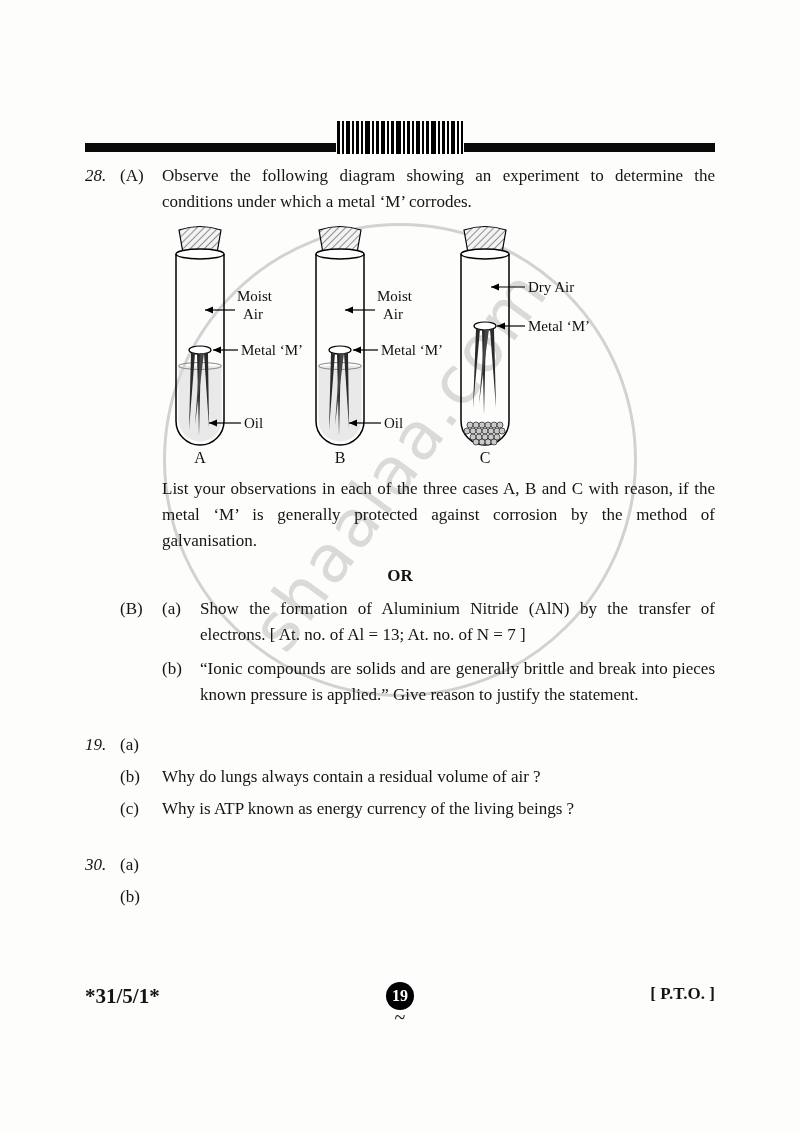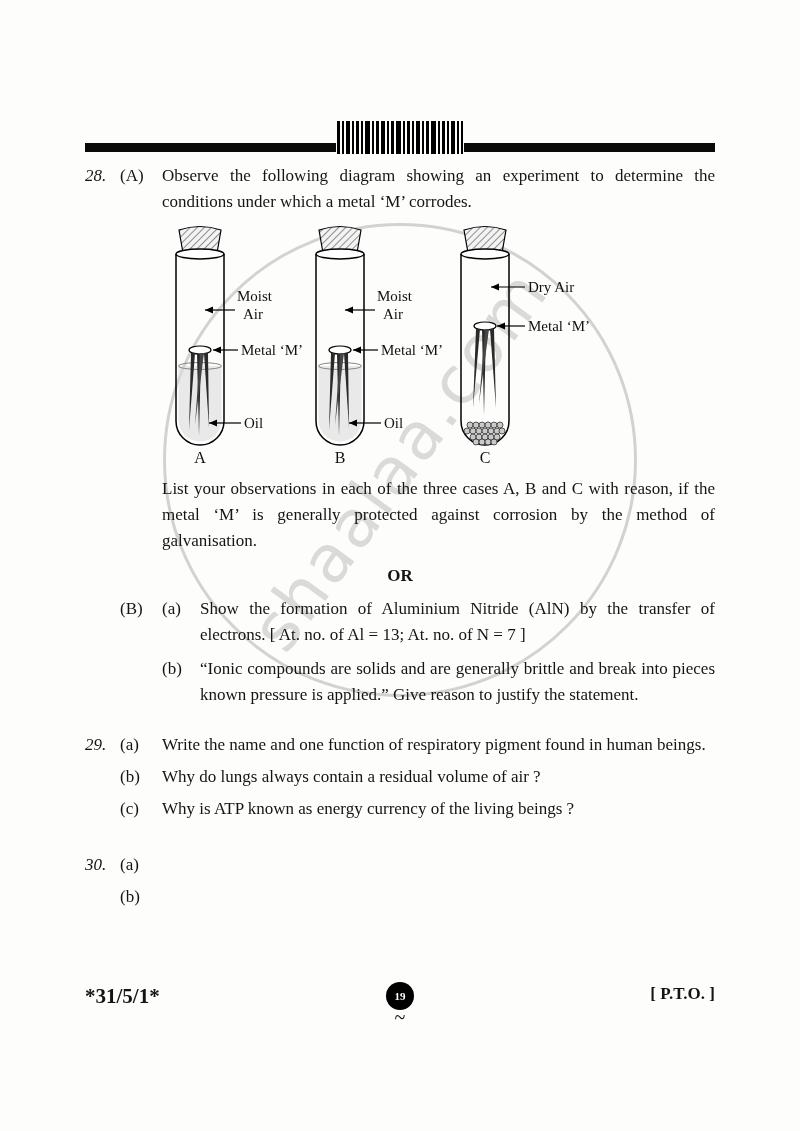--- a/index.html
+++ b/index.html
@@ -41,21 +41,21 @@
   .pb-first { margin-top:7px; }
   .q29 { margin-top:24px; }
   .q30 { margin-top:30px;align-items:center; }
   
   .footer-left  { position:absolute; left:85px;  top:984px; font-weight:bold; font-size:21px; z-index:3; }
   .footer-right { position:absolute; right:85px; top:984px; font-weight:bold; font-size:17px; z-index:3; }
   .page-circle {
     position:absolute; left:386px; top:982px; width:28px; height:28px;
     background:#000; border-radius:50%; color:#fff;
     display:flex; align-items:center; justify-content:center;
-    font-size:11px; font-weight:bold; z-index:3;
+    font-size:16px; font-weight:bold; z-index:3;
   }
   .tilde { position:absolute; left:0; right:0; top:1006px; text-align:center; font-size:20px; z-index:3; }
 </style>
 </head>
 <body>
 
 <div class="page">
 
   <div class="rule left"></div>
   <div class="rule right"></div>
@@ -214,23 +214,22 @@
       <div class="c-text just">Show the formation of Aluminium Nitride (AlN) by the transfer of electrons. [ At. no. of Al = 13; At. no. of N = 7 ]</div>
     </div>
     <div class="row mt8">
       <div class="c-num"></div>
       <div class="c-part"></div>
       <div class="c-sub">(b)</div>
       <div class="c-text just">“Ionic compounds are solids and are generally brittle and break into pieces known pressure is applied.” Give reason to justify the statement.</div>
     </div>
 
     <div class="row q29">
-      <div class="c-num">29.</div>
+      <div class="c-num">19.</div>
       <div class="c-part">(a)</div>
-      <div class="c-text just">Write the name and one function of respiratory pigment found in human beings.</div>
     </div>
     <div class="row mt6">
       <div class="c-num"></div>
       <div class="c-part">(b)</div>
       <div class="c-text">Why do lungs always contain a residual volume of air ?</div>
     </div>
     <div class="row mt6">
       <div class="c-num"></div>
       <div class="c-part">(c)</div>
       <div class="c-text">Why is ATP known as energy currency of the living beings ?</div>

